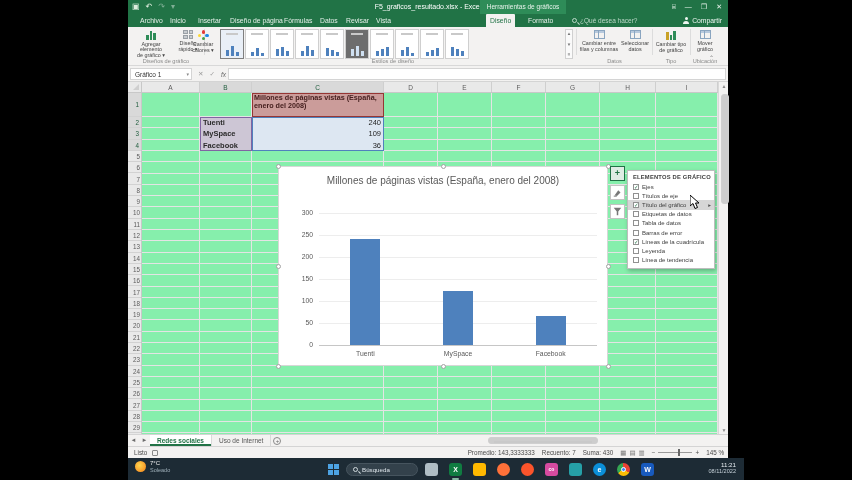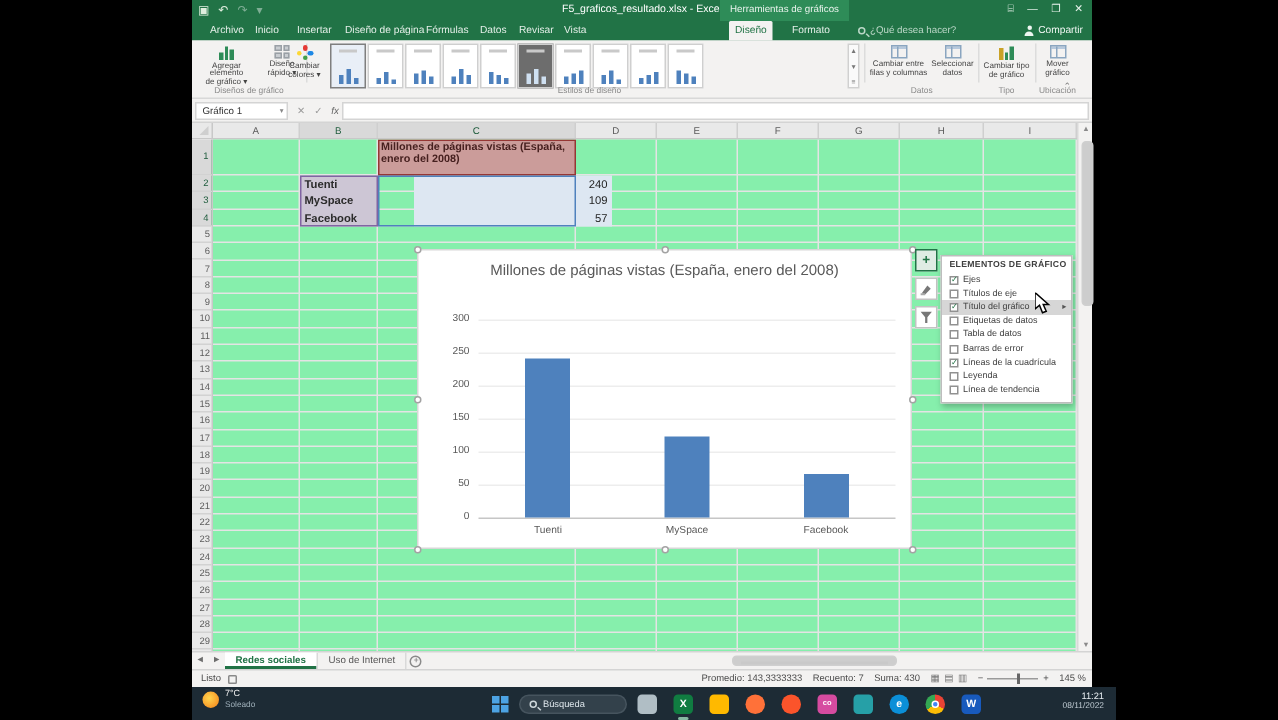--- a/index.html
+++ b/index.html
@@ -76,21 +76,21 @@
   .chdr.sel { background:#d9d9d9; border-bottom:1px solid #217346; color:#1e5c3c; }
   #rowhdrs { position:absolute; left:0; top:11px; width:14px; bottom:0; background:#e9e9e9; border-right:1px solid #c8c8c8; overflow:hidden; }
   .rhdr { position:absolute; left:0; width:14px; font-size:6.3px; color:#5c5c5c; text-align:right; padding-right:2px; border-bottom:1px solid #d2d2d2; }
   .rhdr.sel { background:#d9d9d9; border-right:1px solid #217346; color:#1e5c3c; }
   #grid { position:absolute; left:14px; top:11px; right:10px; bottom:0; background:#86efac; overflow:hidden; }
   .vline { position:absolute; top:0; bottom:0; width:1px; background:#e4e4e4; }
   .hline { position:absolute; left:0; right:0; height:1px; background:#e4e4e4; }
   .cell { position:absolute; font-size:7.5px; display:flex; align-items:center; overflow:hidden; }
   .cell.title { font-weight:bold; color:#46201f; font-size:7.2px; line-height:8.2px; padding:1px 2px; align-items:flex-start; }
   .cell.cat { font-weight:bold; color:#2b2b2b; padding-left:3px; }
-  .cell.val { justify-content:flex-end; padding-right:3px; color:#1f1f1f;margin-left:24px; }
+  .cell.val { justify-content:flex-end; padding-right:3px; color:#1f1f1f; }
   .rangebox { position:absolute; border:1px solid; pointer-events:none; }
 
   
   #chart { position:absolute; left:136px; top:73px; width:330px; height:200px; background:#fff; border:1px solid #d7d7d7; }
   #chart .ctitle { position:absolute; left:30px; right:30px; top:8px; text-align:center; font-size:10px; line-height:12.5px; color:#595959; }
   .gline { position:absolute; height:1px; background:#ededed; }
   .gline.base { background:#c6c6c6; }
   .ytick { position:absolute; width:30px; text-align:right; font-size:6.8px; color:#595959; }
   .bar { position:absolute; background:#4e81bd; }
   .xcat { position:absolute; text-align:center; font-size:6.8px; color:#595959; }
@@ -427,21 +427,21 @@
           <div class="hline" style="top: 305.5px;"></div>
           <div class="hline" style="top: 316.8px;"></div>
           <div class="hline" style="top: 328.1px;"></div>
           <div class="hline" style="top: 339.4px;"></div>
           <div class="cell title" style="left: 110px; top: 0px; width: 132px; height: 24px; background: rgb(203, 156, 154);">Millones de páginas vistas (España, enero del 2008)</div>
           <div class="cell cat" style="left: 58px; top: 24px; width: 52px; height: 11.3px; background: rgb(205, 198, 213);">Tuenti</div>
           <div class="cell cat" style="left: 58px; top: 35.3px; width: 52px; height: 11.3px; background: rgb(205, 198, 213);">MySpace</div>
           <div class="cell cat" style="left: 58px; top: 46.6px; width: 52px; height: 11.3px; background: rgb(205, 198, 213);">Facebook</div>
           <div class="cell val" style="left: 110px; top: 24px; width: 132px; height: 11.3px; background: rgb(221, 231, 242);">240</div>
           <div class="cell val" style="left: 110px; top: 35.3px; width: 132px; height: 11.3px; background: rgb(221, 231, 242);">109</div>
-          <div class="cell val" style="left: 110px; top: 46.6px; width: 132px; height: 11.3px; background: rgb(221, 231, 242);">57</div>
+          <div class="cell val" style="left: 110px; top: 46.6px; width: 132px; height: 11.3px; background: rgb(221, 231, 242);">36</div>
           <div class="rangebox" style="left: 110px; top: 0px; width: 132px; height: 24px; border-color: rgb(150, 54, 52);"></div>
           <div class="rangebox" style="left: 58px; top: 24px; width: 52px; height: 33.9px; border-color: rgb(128, 100, 162);"></div>
           <div class="rangebox" style="left: 110px; top: 24px; width: 132px; height: 33.9px; border-color: rgb(79, 129, 189);"></div>
           <div id="chart">
             <div class="ctitle">Millones de páginas vistas (España, enero del 2008)</div>
             <div class="gline base" style="left: 40px; width: 278px; top: 178px;"></div>
             <div class="ytick" style="left: 4px; top: 174px;">0</div>
             <div class="gline" style="left: 40px; width: 278px; top: 156px;"></div>
             <div class="ytick" style="left: 4px; top: 152px;">50</div>
             <div class="gline" style="left: 40px; width: 278px; top: 134px;"></div>

